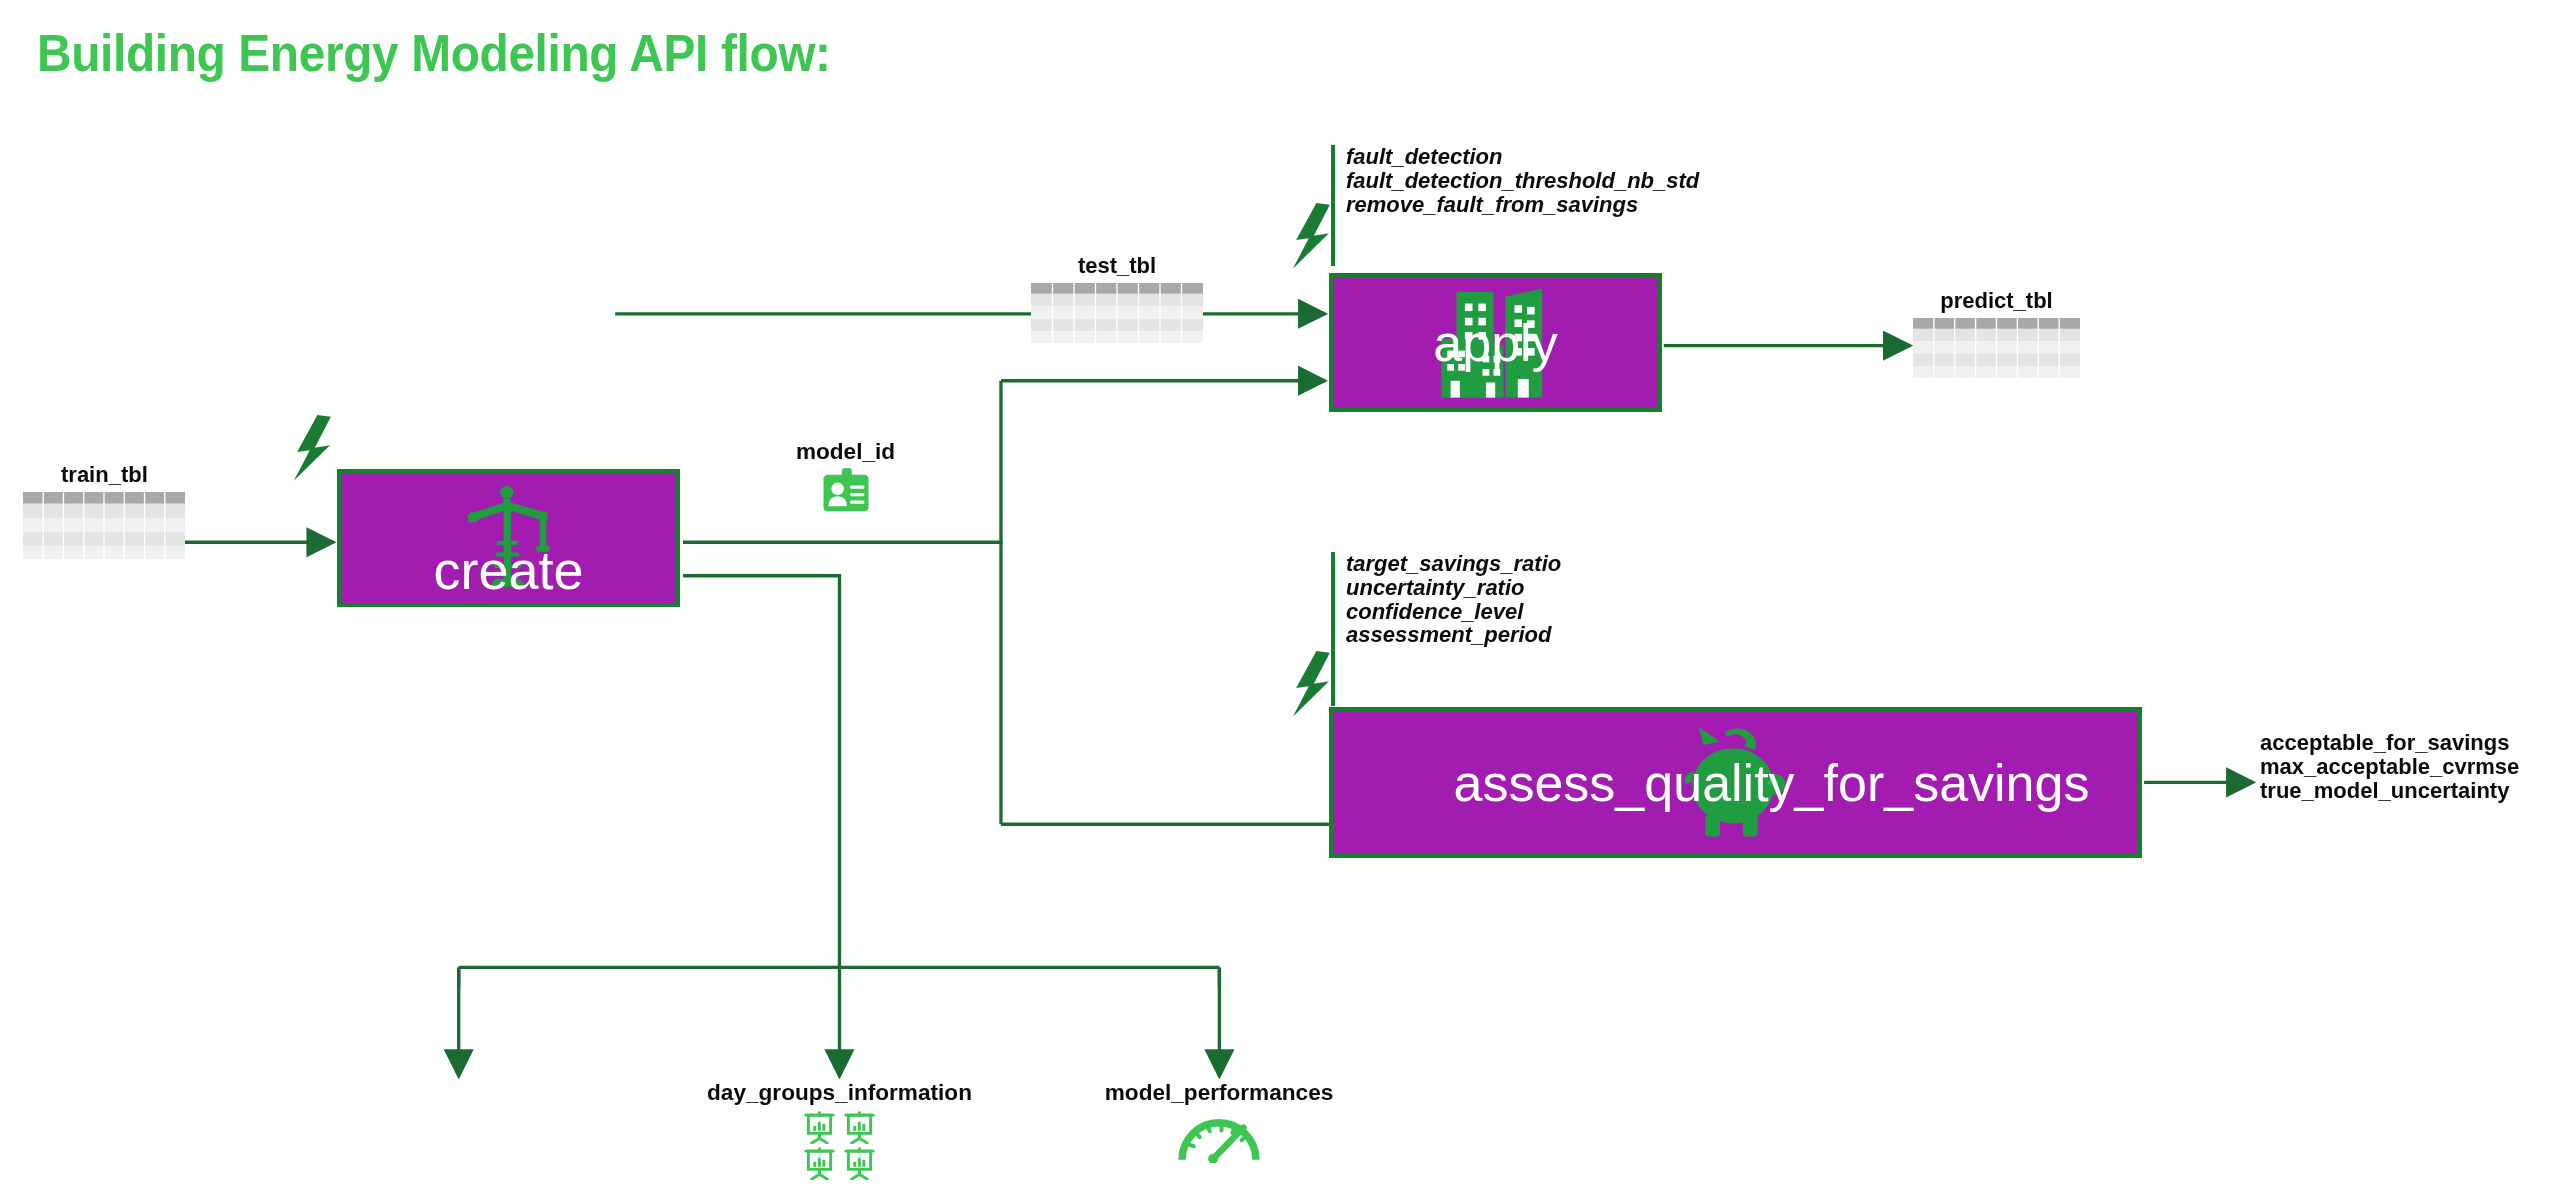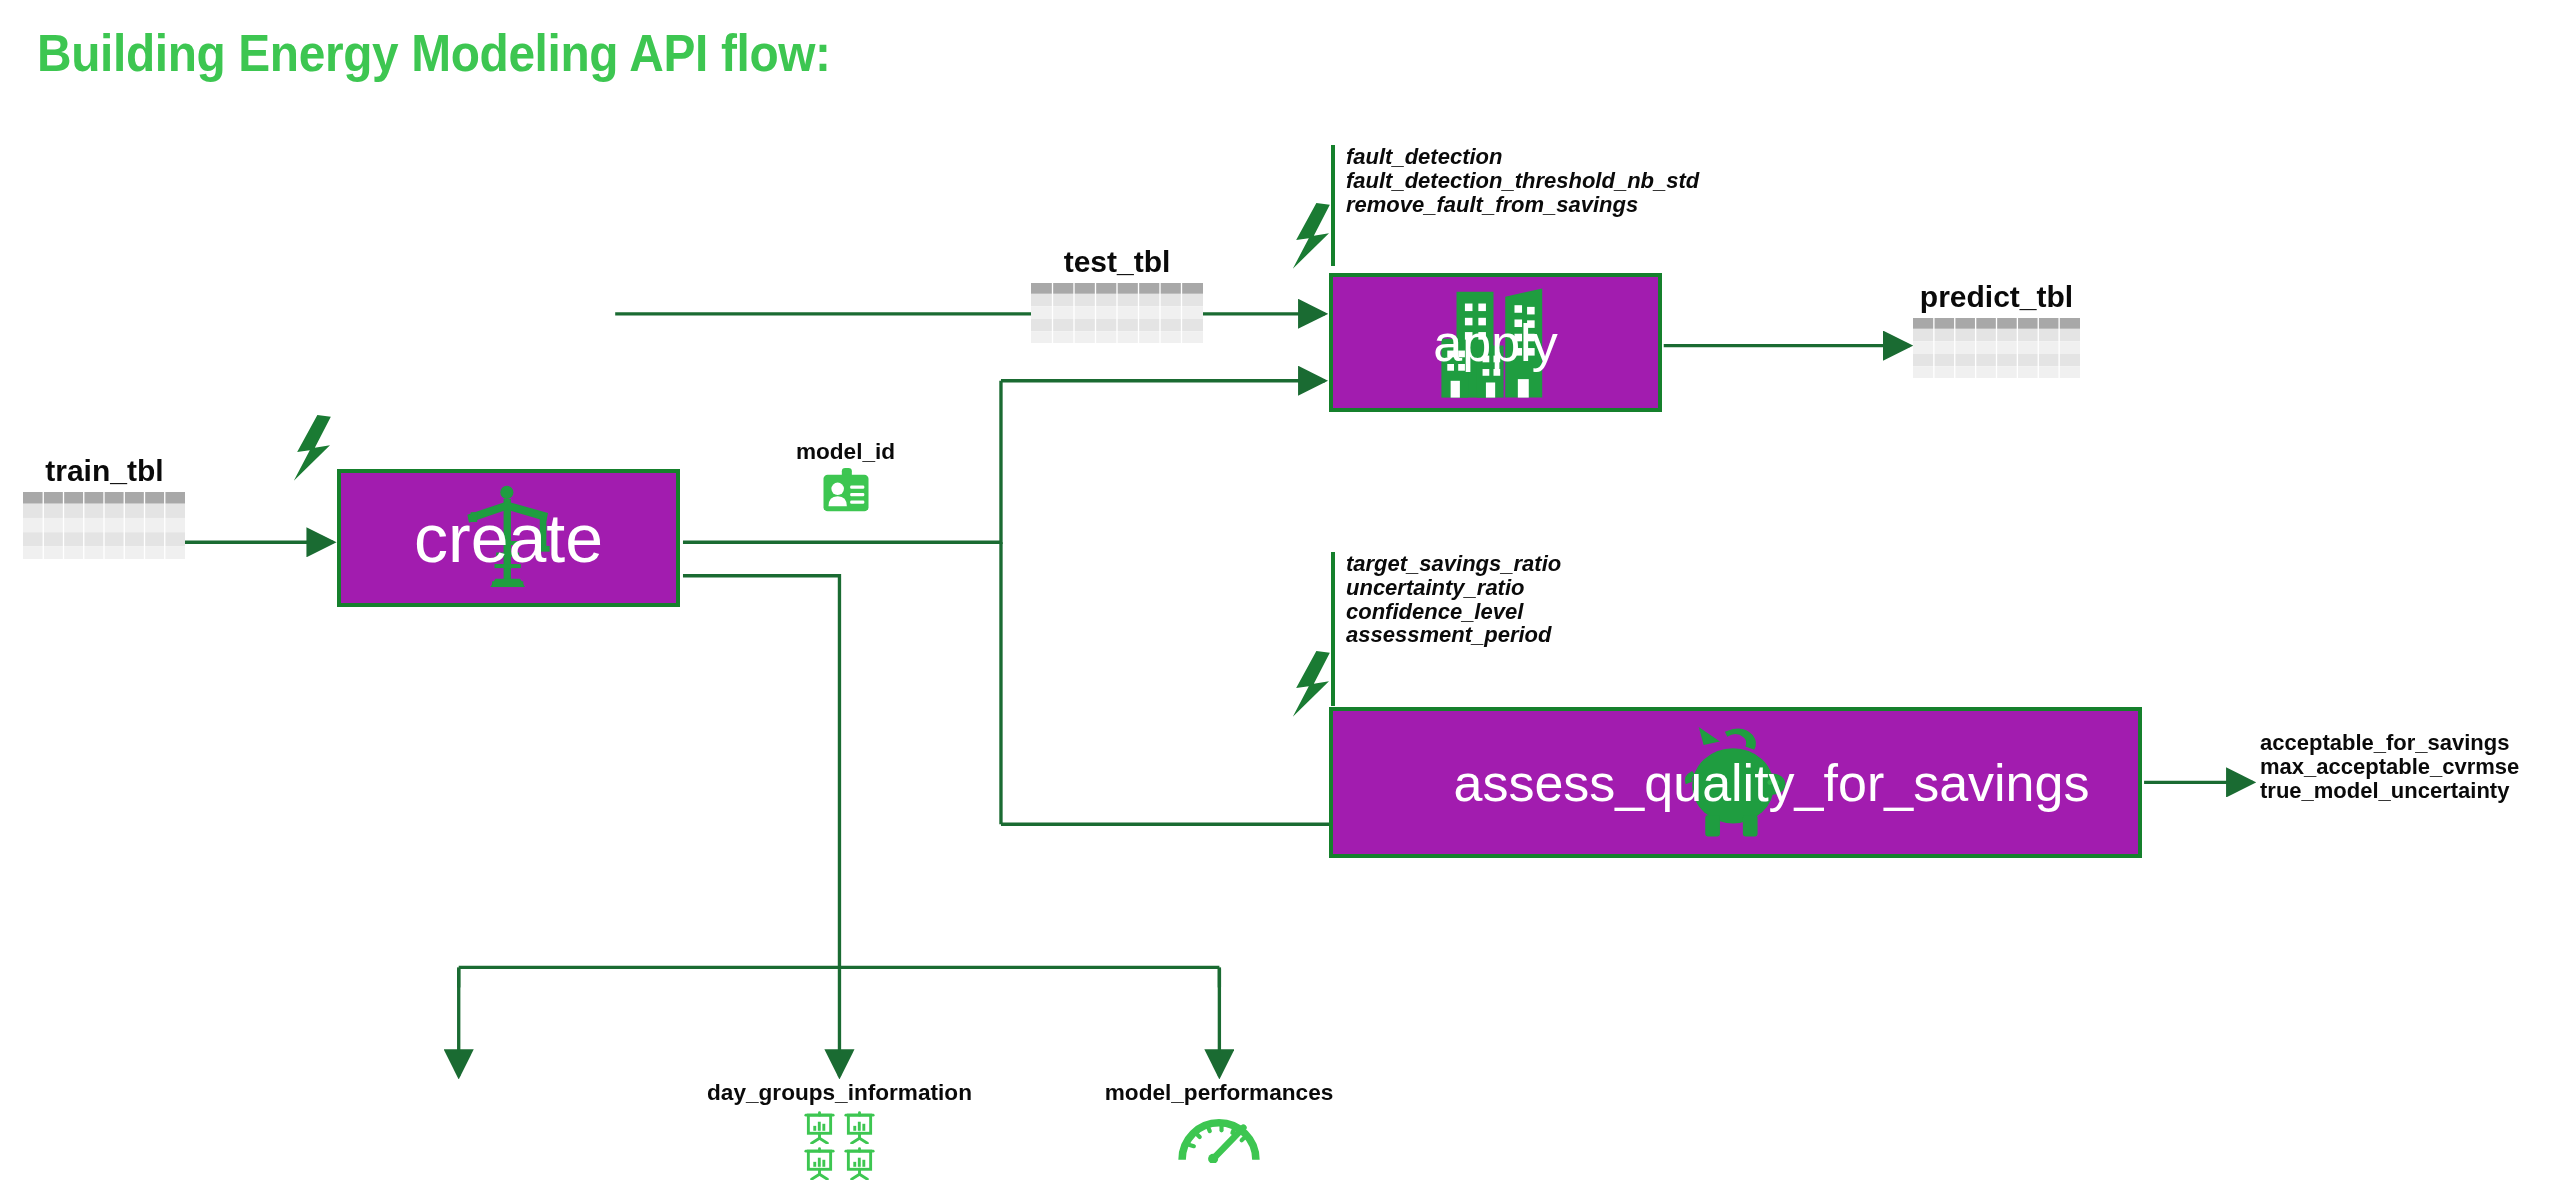--- a/index.html
+++ b/index.html
@@ -62,34 +62,34 @@
     width: 100%;
     height: 100%;
     display: flex;
     align-items: center;
     justify-content: center;
     color: #ffffff;
     font-weight: 400;
     white-space: nowrap;
     font-family: "Liberation Sans", sans-serif;
   }
-  #box-create .proc-label { font-size: 68px; }
+  #box-create .proc-label { font-size: 54px; margin-top: 32px; }
   #box-apply  .proc-label { font-size: 52px; }
   #box-assess .proc-label { font-size: 52px; margin-left: 36px; }
   
   .data-tbl {
     position: absolute;
   }
   .tbl-caption {
     position: absolute;
     bottom: 100%;
     left: 50%;
     transform: translateX(-50%);
     margin-bottom: 4.2px;
-    font-size: 30px;
+    font-size: 22px;
     font-weight: bold;
     color: #0a0a0a;
     white-space: nowrap;
     font-family: "Liberation Sans", sans-serif;
   }
   .tbl-grid {
     display: block;
     width: 100%;
     height: 100%;
   }

